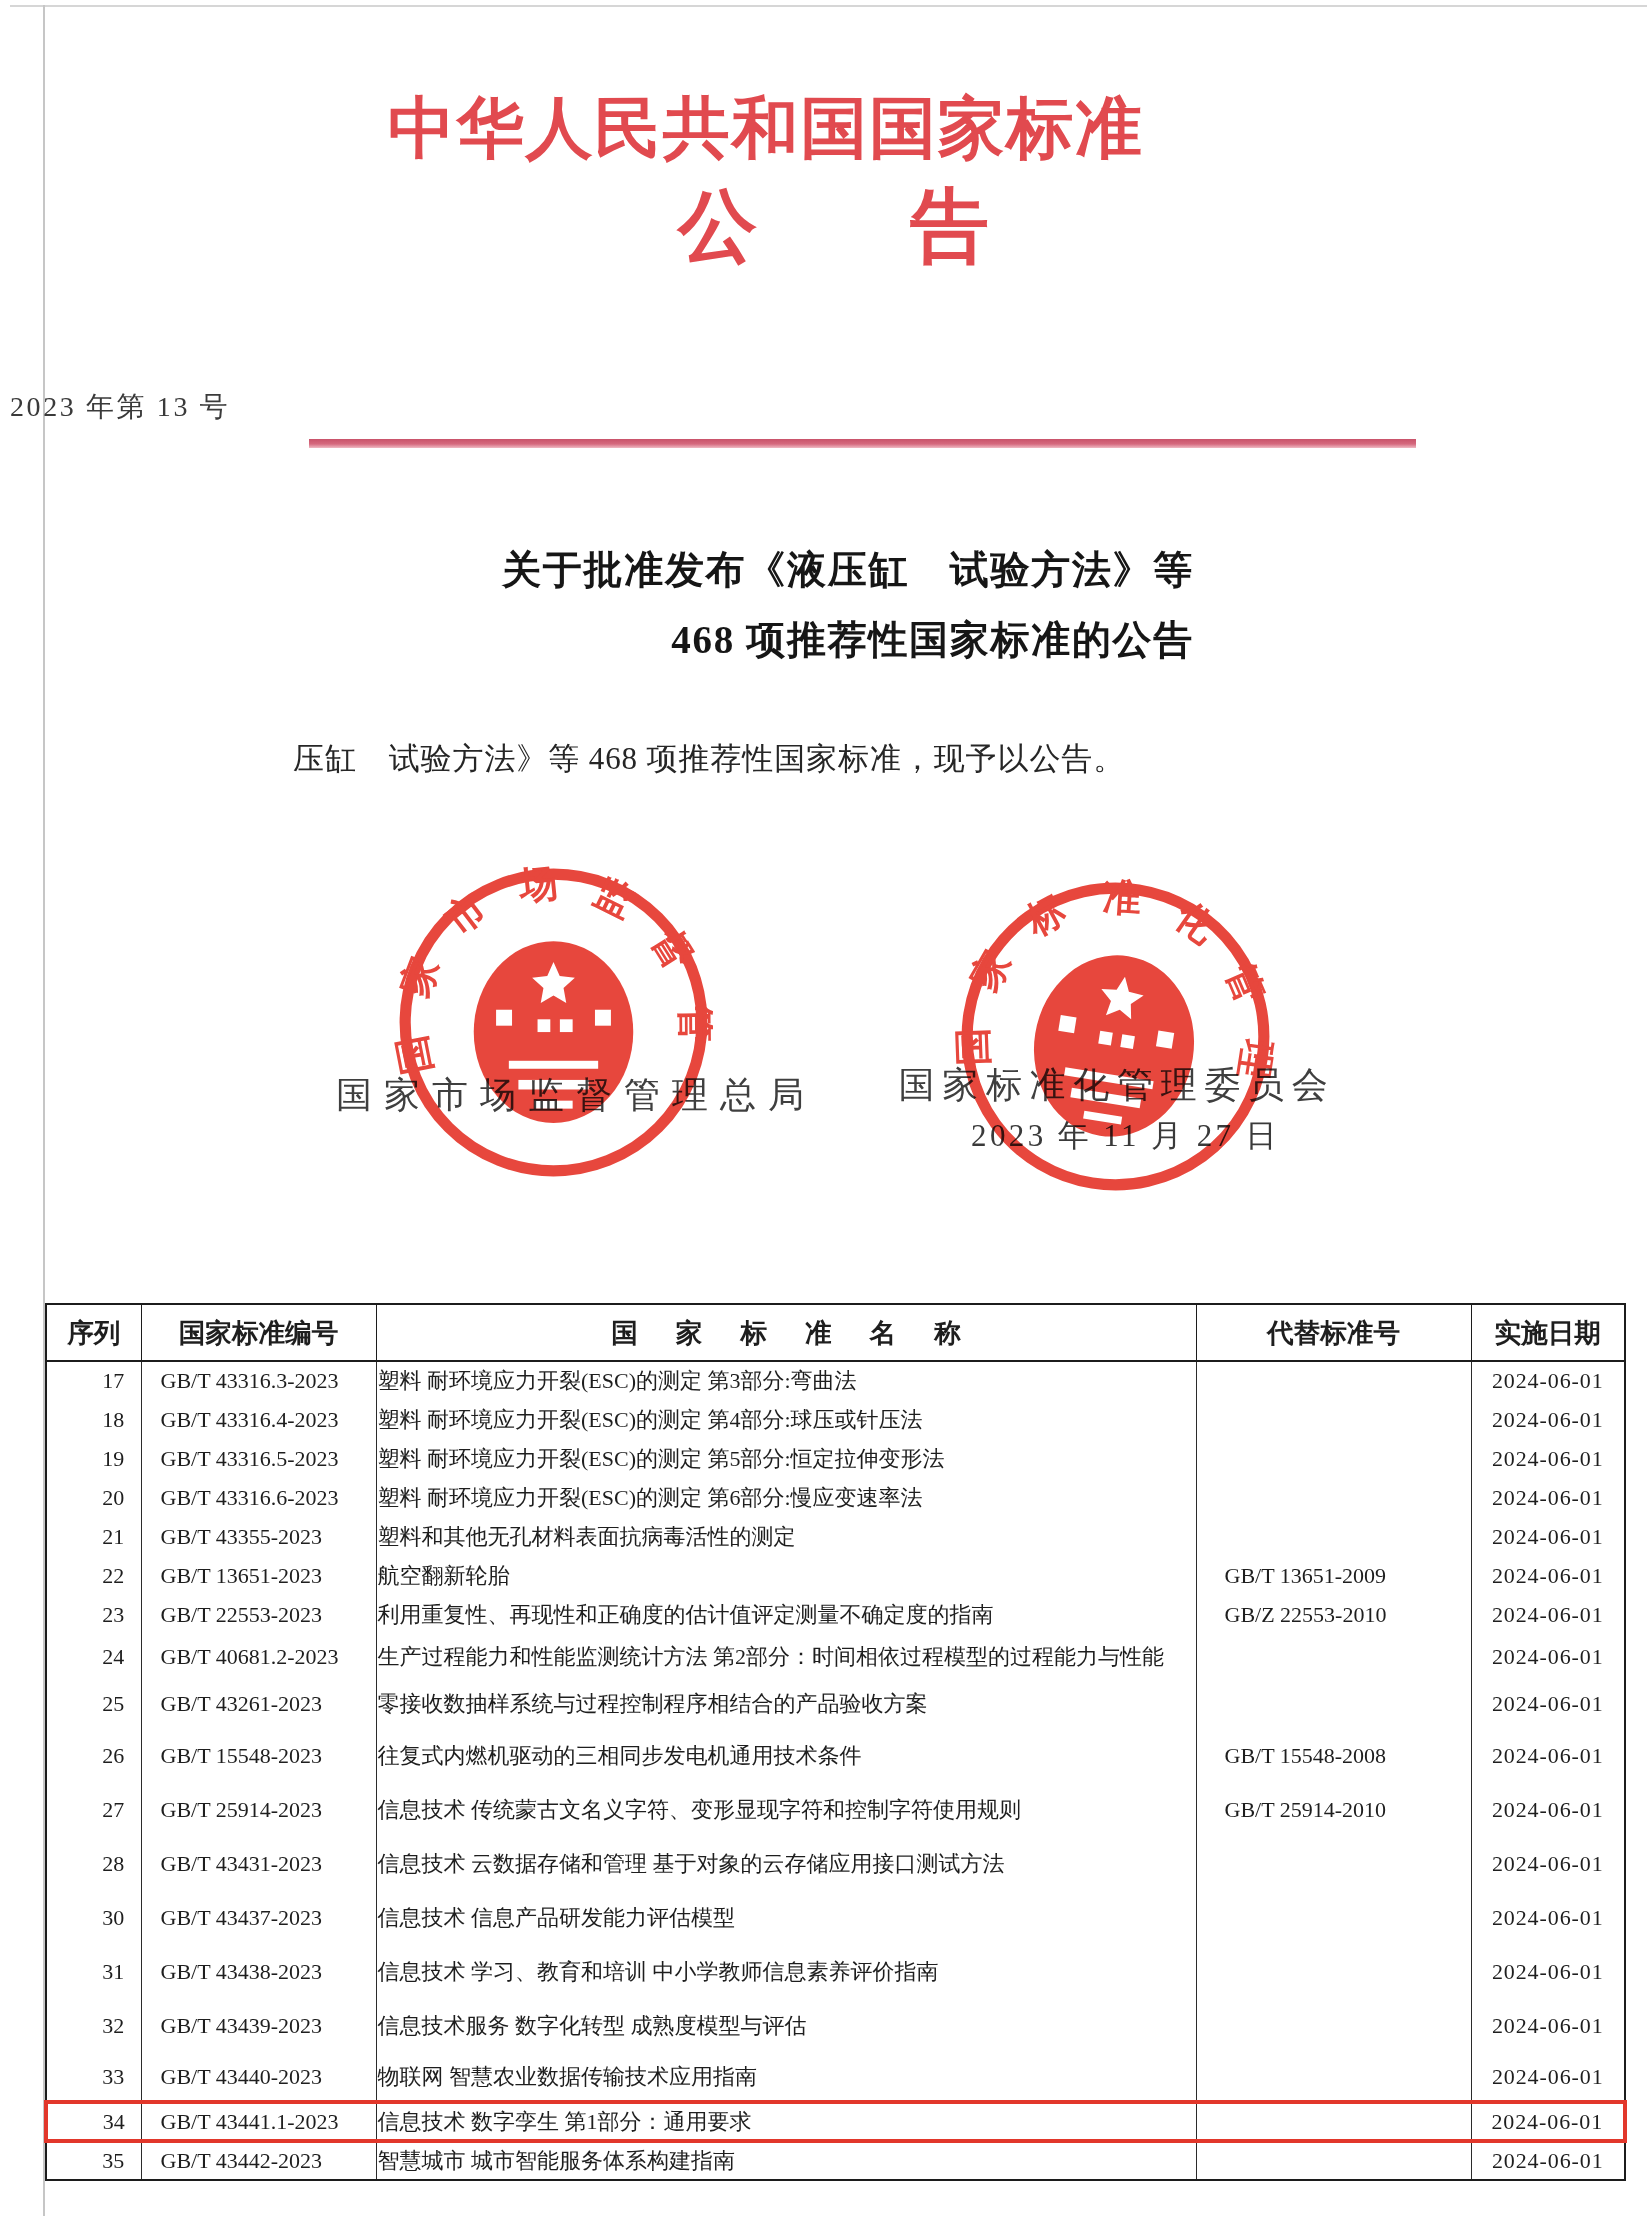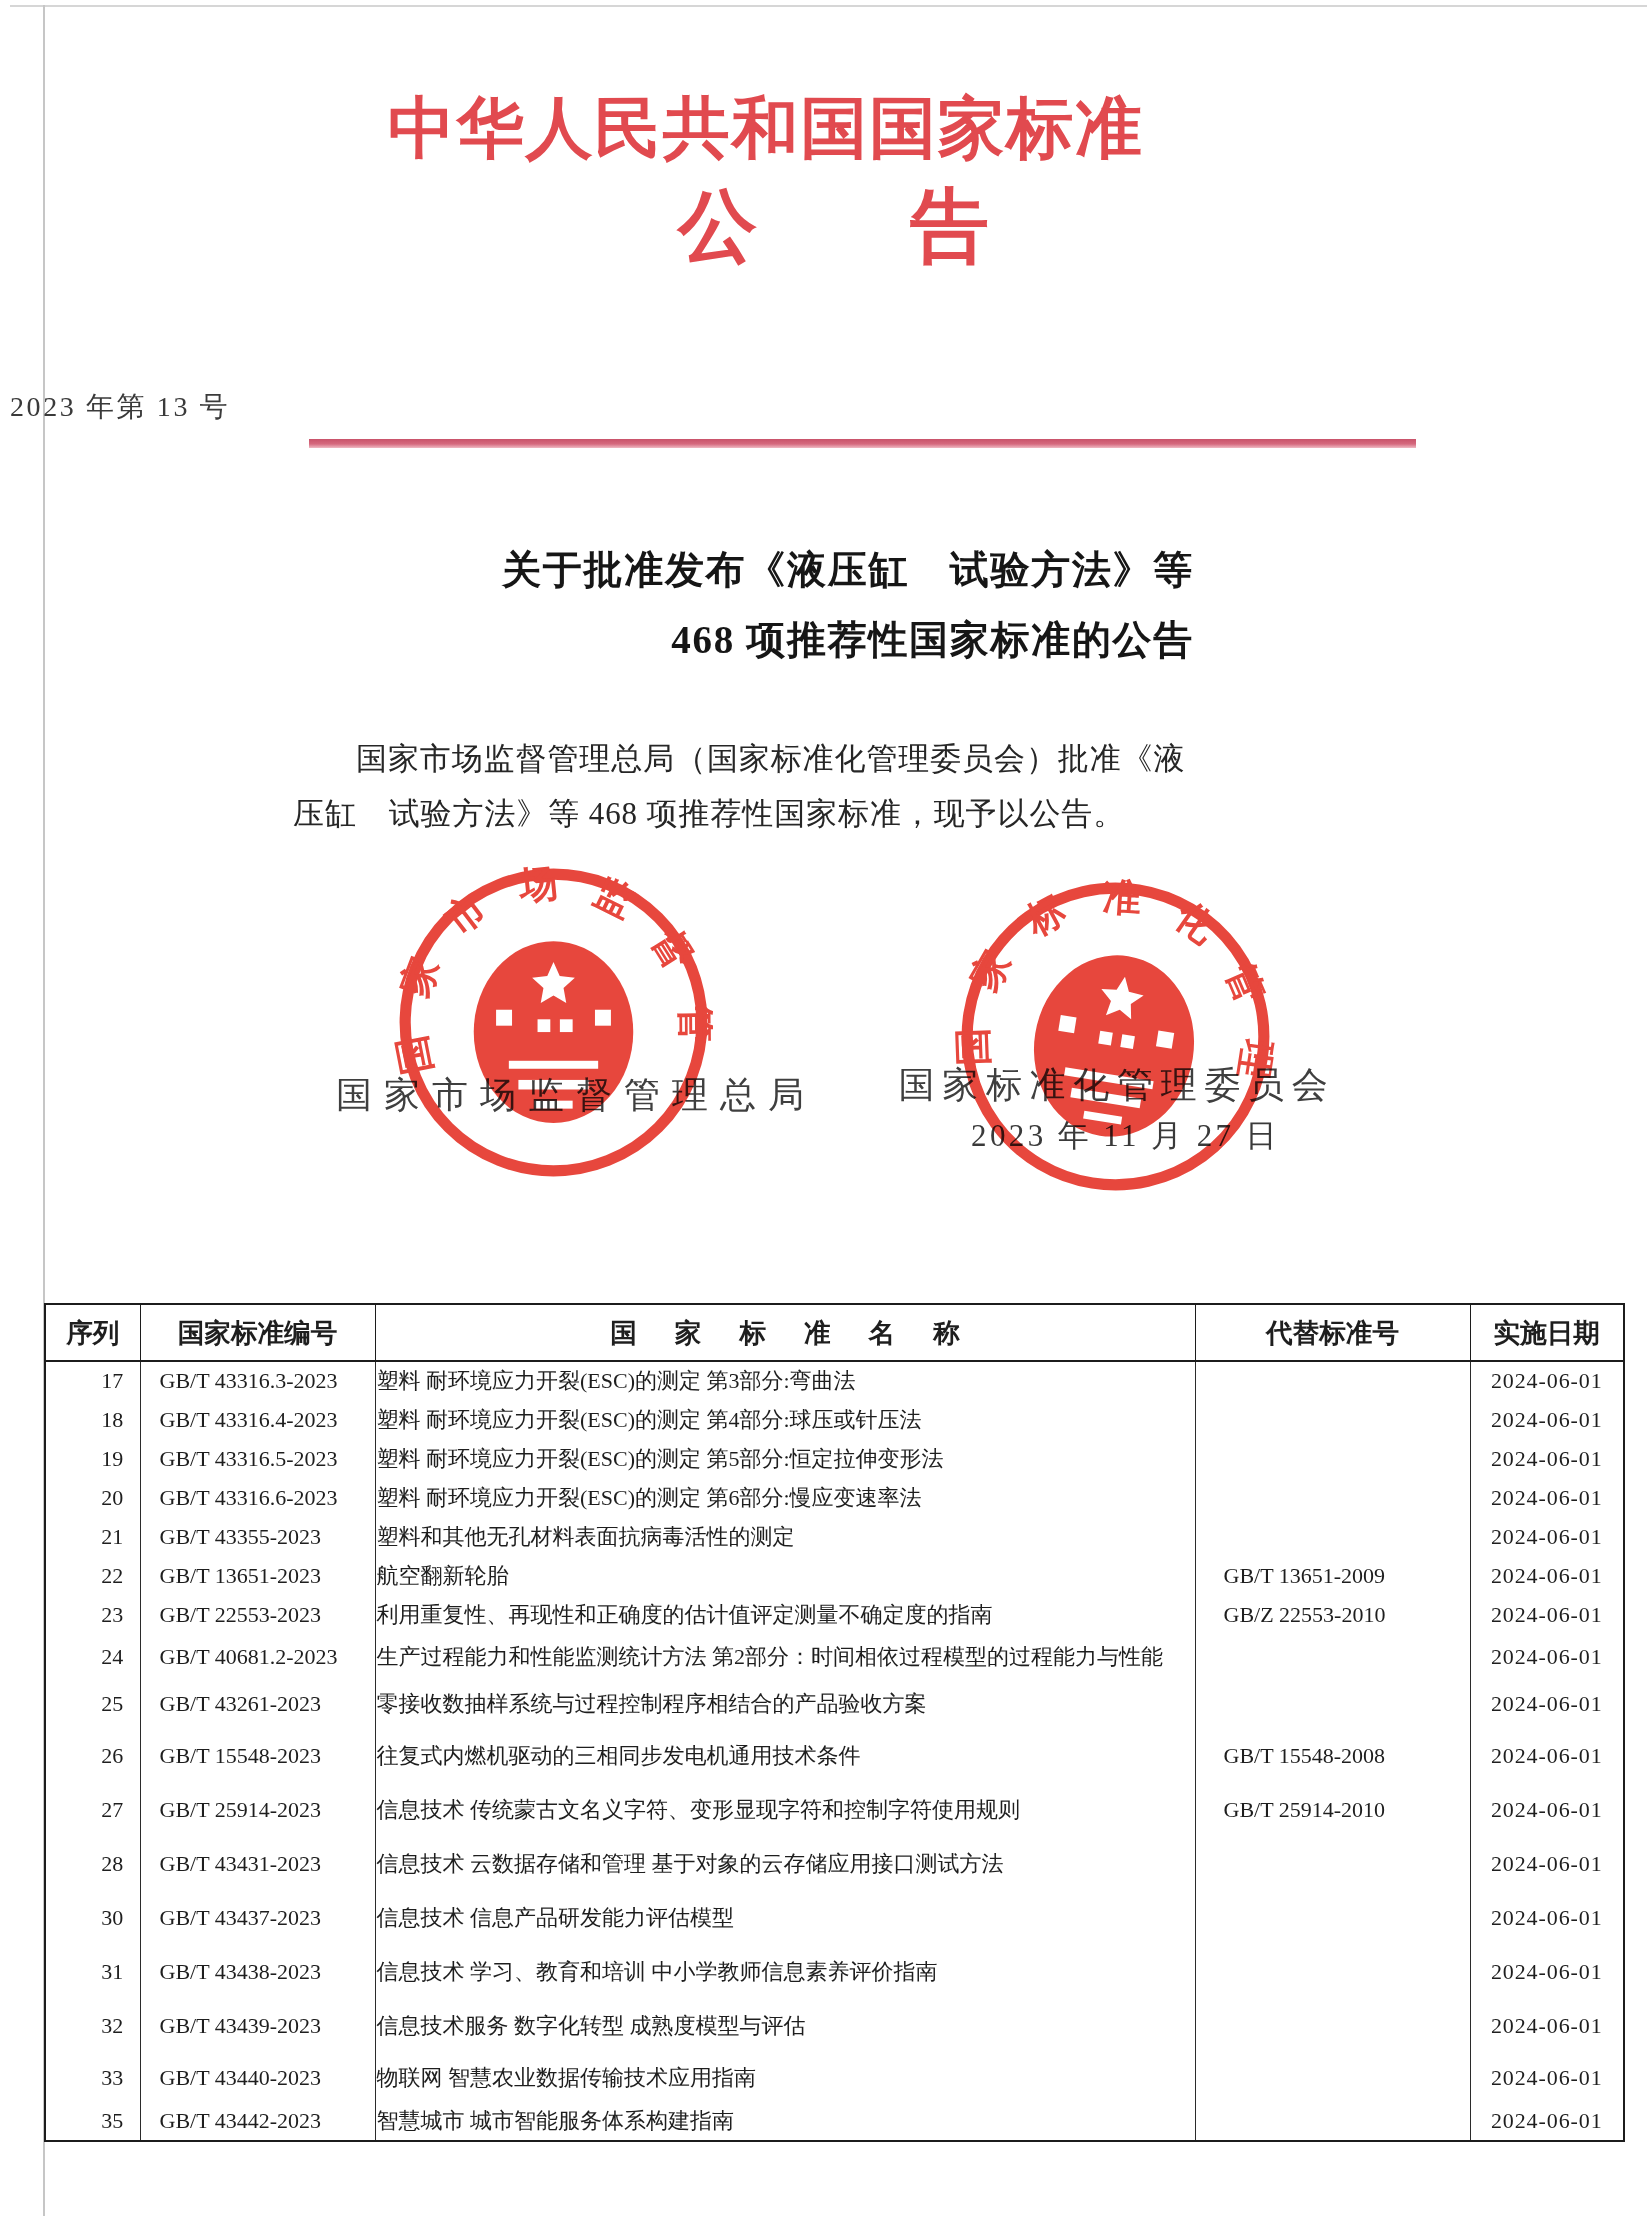--- a/index.html
+++ b/index.html
@@ -86,21 +86,20 @@
   <div class="doc-no">2023 年第 13 号</div>
 
   <div class="red-rule"></div>
 
   <div class="notice-title">
     <div>关于批准发布《液压缸　试验方法》等</div>
     <div>468 项推荐性国家标准的公告</div>
   </div>
 
   <div class="notice-body">
-    <div class="indent">国家市场监督管理总局（国家标准化管理委员会）批准《液</div>
     <div>压缸　试验方法》等 468 项推荐性国家标准，现予以公告。</div>
   </div>
 
   <div class="issuer issuer-left">国家市场监督管理总局</div>
   <div class="issuer issuer-right">国家标准化管理委员会</div>
   <div class="issue-date">2023 年 11 月 27 日</div>
 
   <svg class="seal seal-left" viewBox="0 0 200 200">
     <circle cx="100" cy="100" r="93" fill="none" stroke="#e5392e" stroke-width="7"></circle>
     <path id="sealArcL" d="M 24 130 A 81 81 0 1 1 176 130" fill="none"></path>
@@ -254,20 +253,27 @@
           <td class="col-replaces"></td>
           <td class="col-date">2024-06-01</td>
         </tr>
         <tr>
           <td class="col-seq">33</td>
           <td class="col-code">GB/T 43440-2023</td>
           <td class="col-name">物联网 智慧农业数据传输技术应用指南</td>
           <td class="col-replaces"></td>
           <td class="col-date">2024-06-01</td>
         </tr>
+        <tr class="highlight">
+          <td class="col-seq">34</td>
+          <td class="col-code">GB/T 43441.1-2023</td>
+          <td class="col-name">信息技术 数字孪生 第1部分：通用要求</td>
+          <td class="col-replaces"></td>
+          <td class="col-date">2024-06-01</td>
+        </tr>
         <tr>
           <td class="col-seq">35</td>
           <td class="col-code">GB/T 43442-2023</td>
           <td class="col-name">智慧城市 城市智能服务体系构建指南</td>
           <td class="col-replaces"></td>
           <td class="col-date">2024-06-01</td>
         </tr>
       </tbody>
   </table>
 

